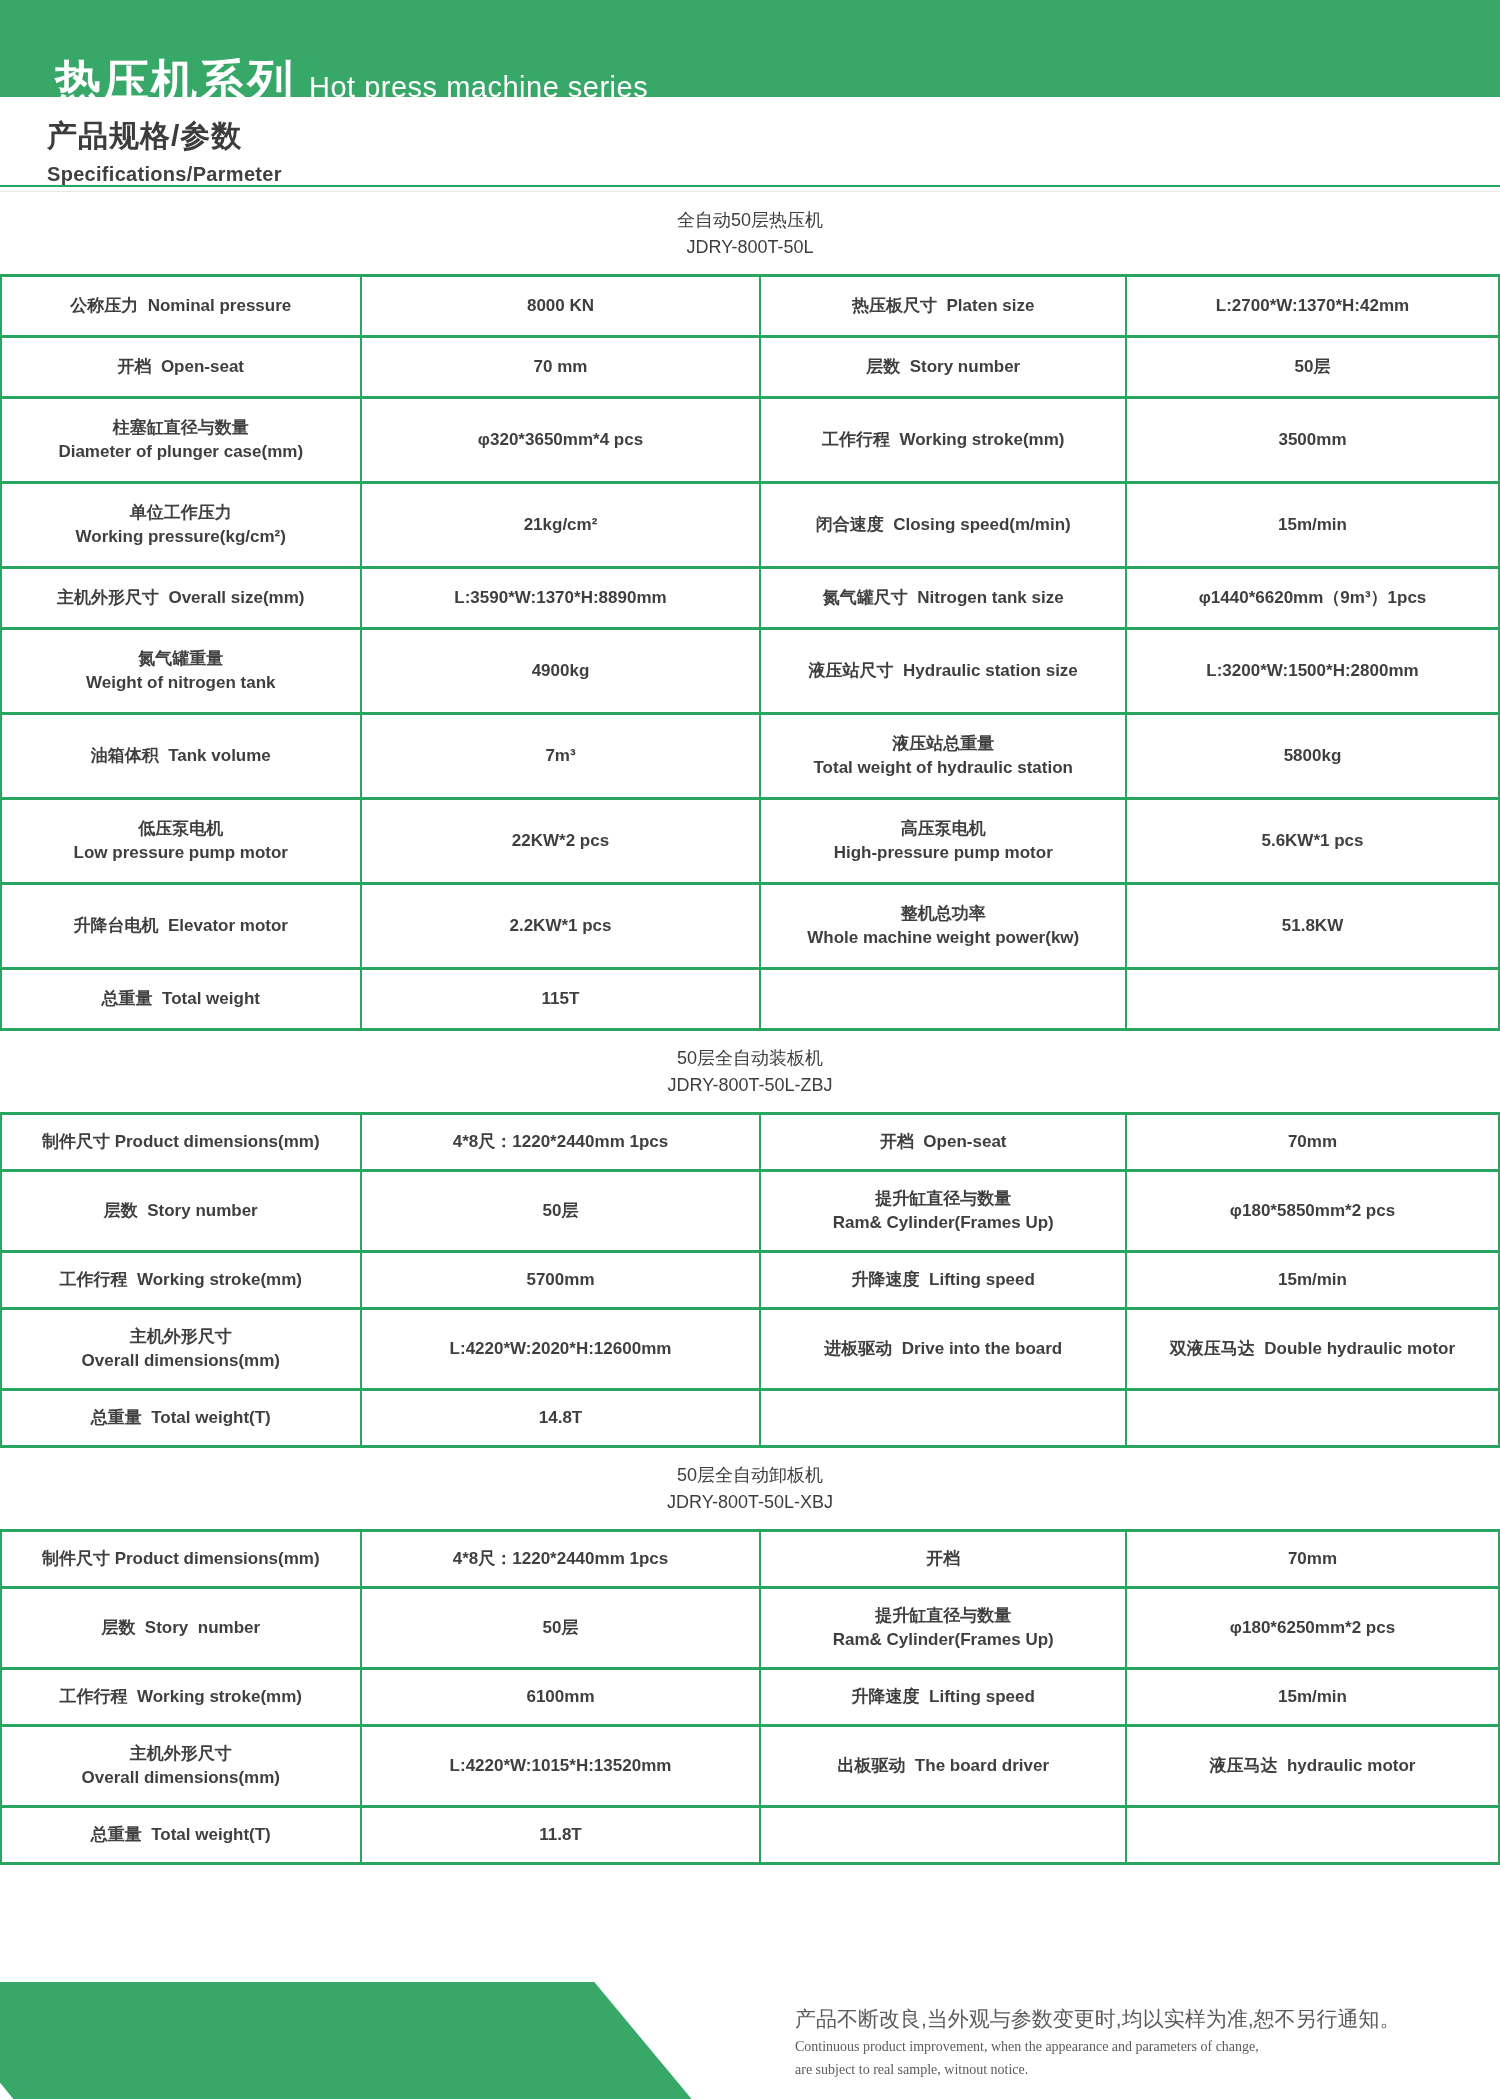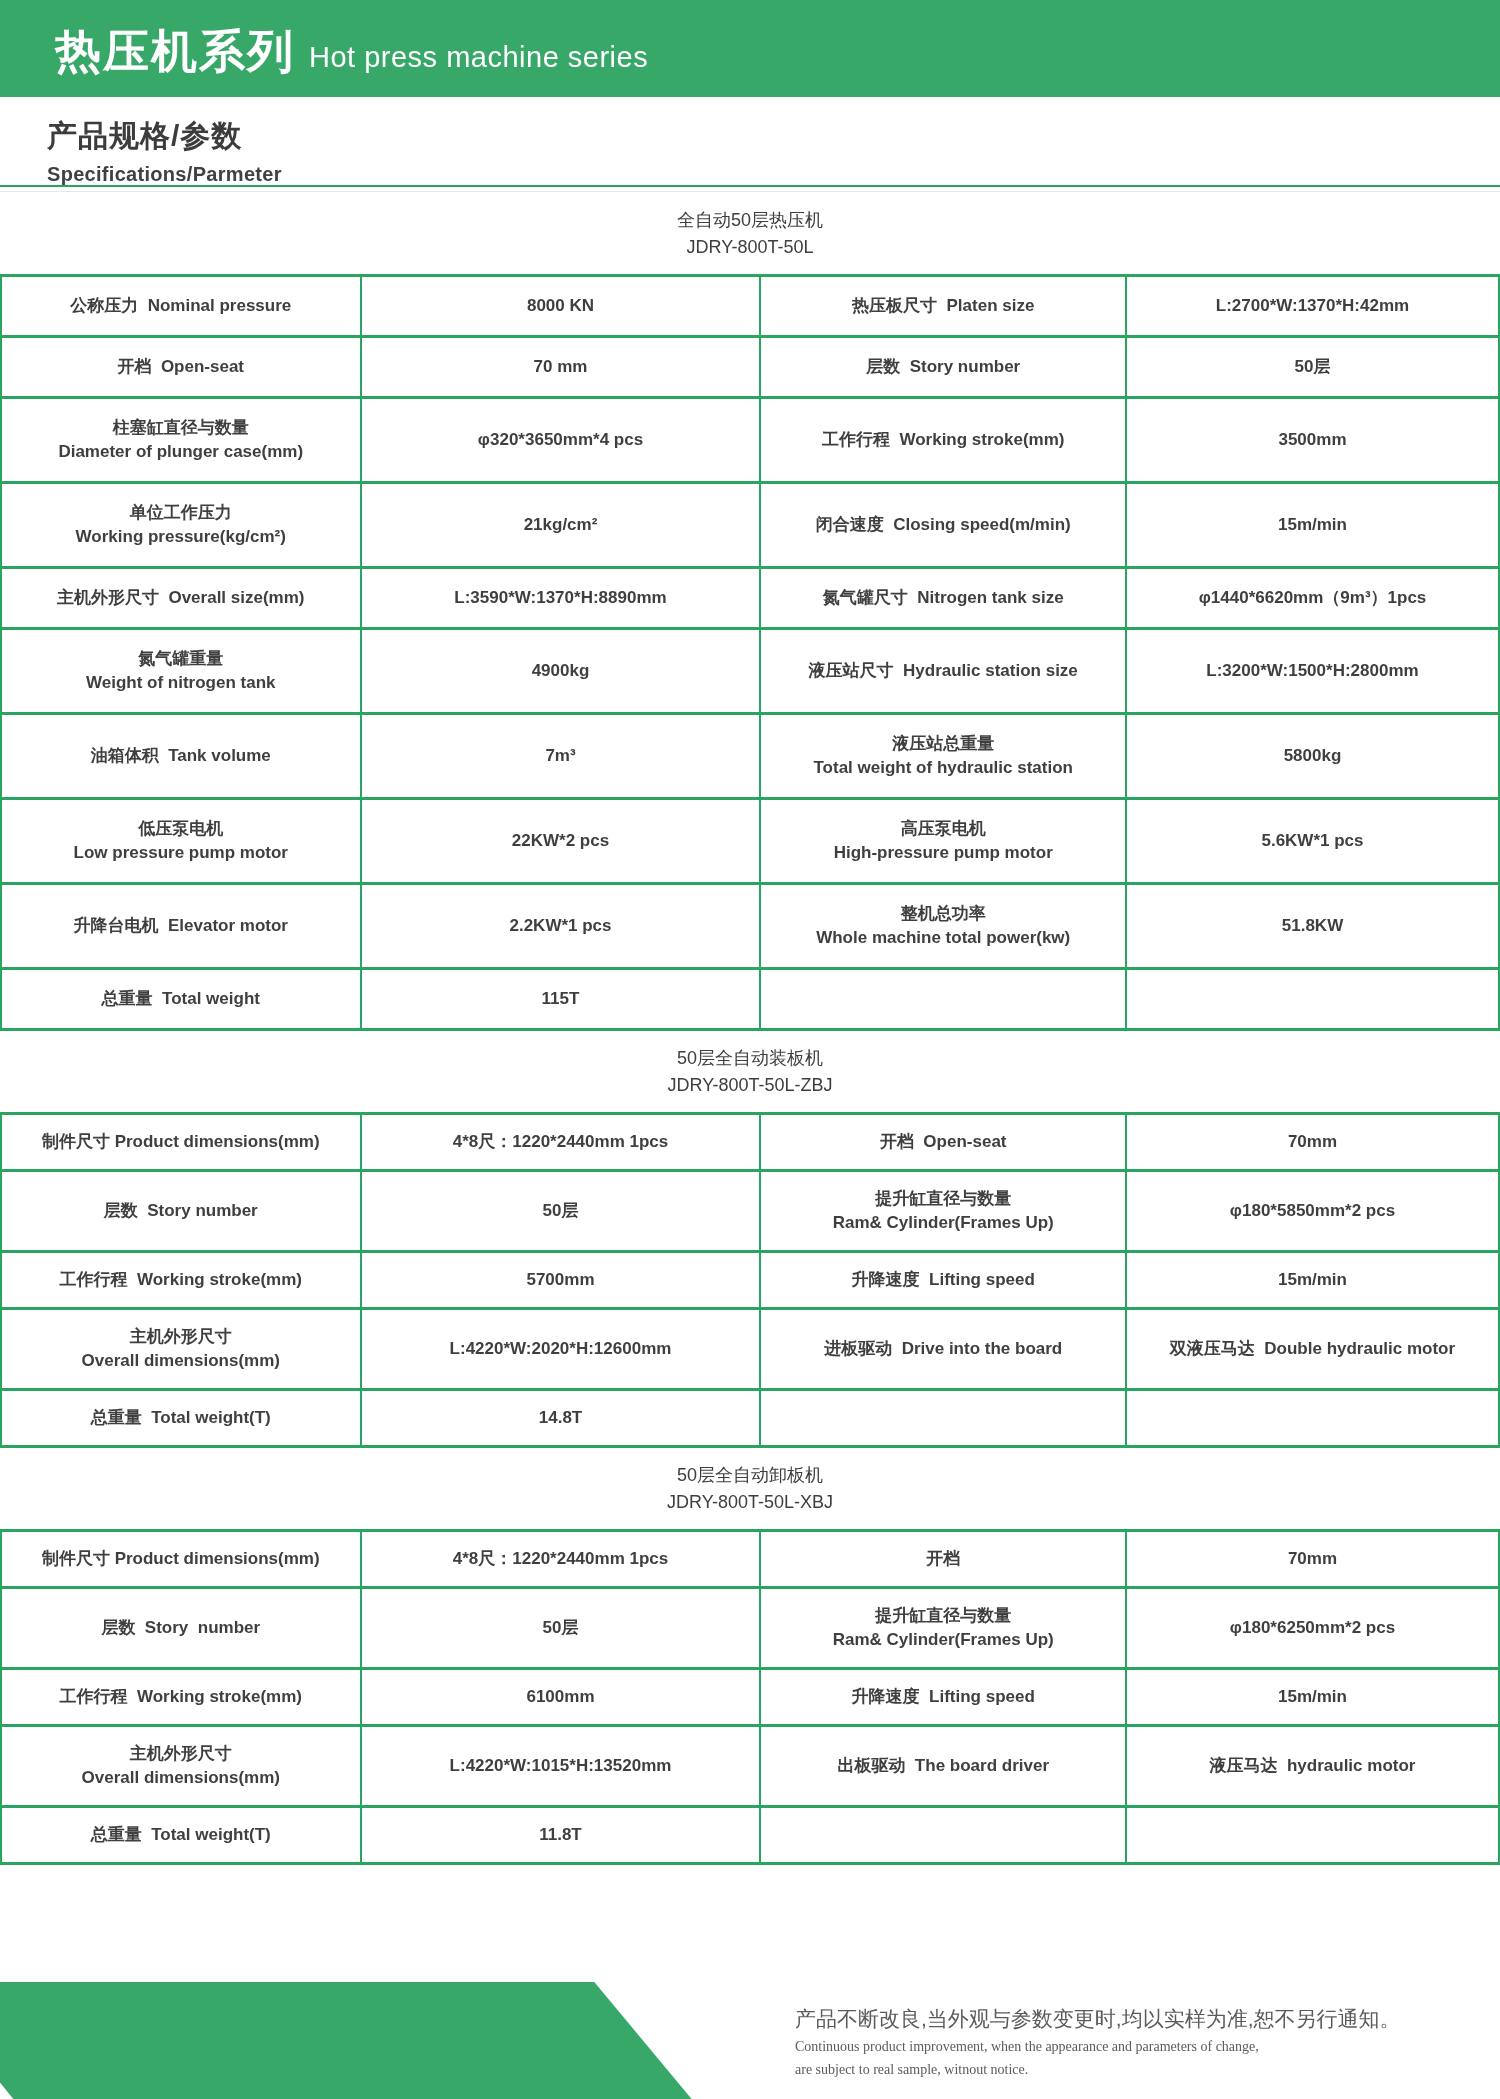--- a/index.html
+++ b/index.html
@@ -8,21 +8,21 @@
     background:#ffffff;
     font-family:"Liberation Sans","DejaVu Sans",sans-serif;
     -webkit-font-smoothing:antialiased;
   }
   
   .banner{
     position:absolute;top:0;left:0;width:1500px;height:97px;
     background:#38a869;display:flex;align-items:baseline;
     padding-left:55px;box-sizing:border-box;
   }
-  .banner-inner{display:flex;align-items:baseline;gap:14px;margin-top:28px;}
+  .banner-inner{display:flex;align-items:baseline;gap:14px;margin-top:58px;}
   .banner-zh{color:#ffffff;font-size:46px;font-weight:700;letter-spacing:2px;line-height:1;}
   .banner-en{color:#ffffff;font-size:29px;font-weight:400;letter-spacing:0.5px;line-height:1;}
   
   .subheader{position:absolute;top:97px;left:0;width:1290px;height:95px;box-sizing:border-box;padding-left:47px;}
   .sub-zh{font-size:30px;font-weight:700;color:#3c3c3c;margin-top:19px;letter-spacing:1px;}
   .sub-en{font-size:20px;font-weight:700;color:#404040;margin-top:6px;letter-spacing:0.3px;}
   .green-rule{position:absolute;top:185px;left:0;width:1500px;height:2px;background:#2aa55f;}
   .hairline{position:absolute;top:191px;left:0;width:1500px;height:1px;background:#e6e6e6;}
   
   .sections{position:absolute;top:193px;left:0;width:1500px;}
@@ -129,21 +129,21 @@
 Low pressure pump motor</td>
             <td>22KW*2 pcs</td>
             <td>高压泵电机
 High-pressure pump motor</td>
             <td>5.6KW*1 pcs</td>
           </tr>
           <tr>
             <td>升降台电机  Elevator motor</td>
             <td>2.2KW*1 pcs</td>
             <td>整机总功率
-Whole machine total power(kw)</td>
+Whole machine weight power(kw)</td>
             <td>51.8KW</td>
           </tr>
           <tr>
             <td>总重量  Total weight</td>
             <td>115T</td>
             <td></td>
             <td></td>
           </tr>
         </tbody>
       </table>

